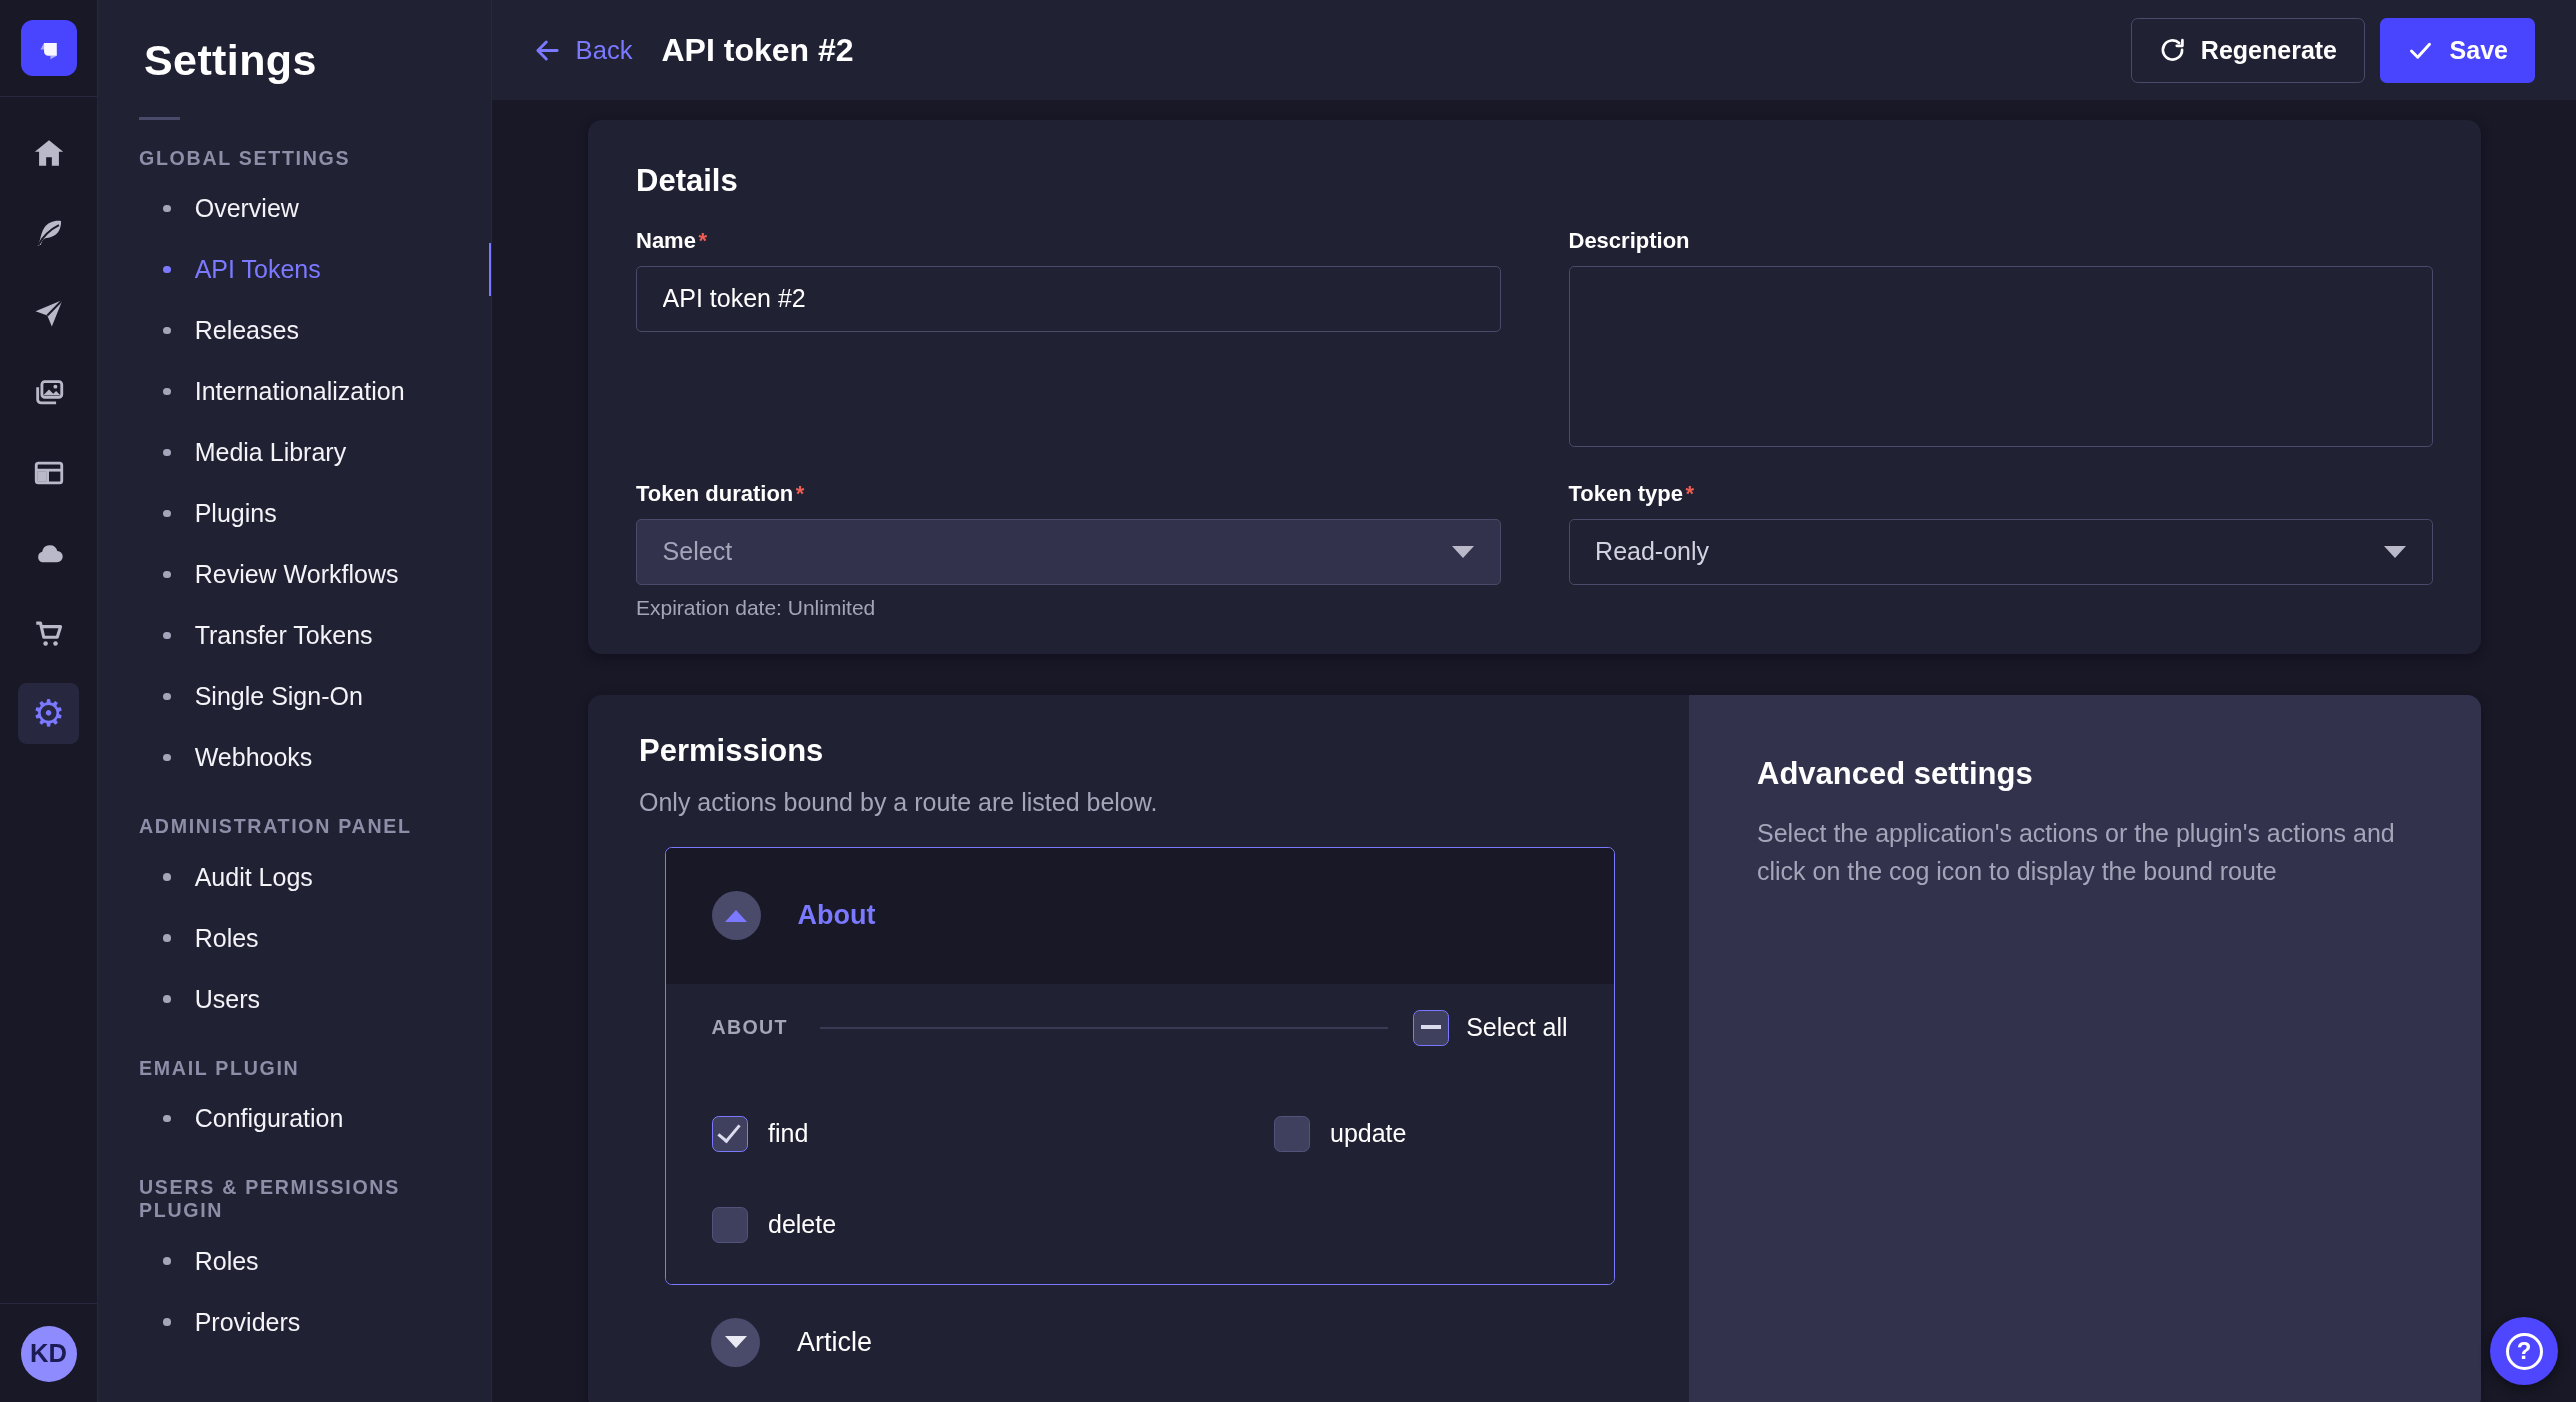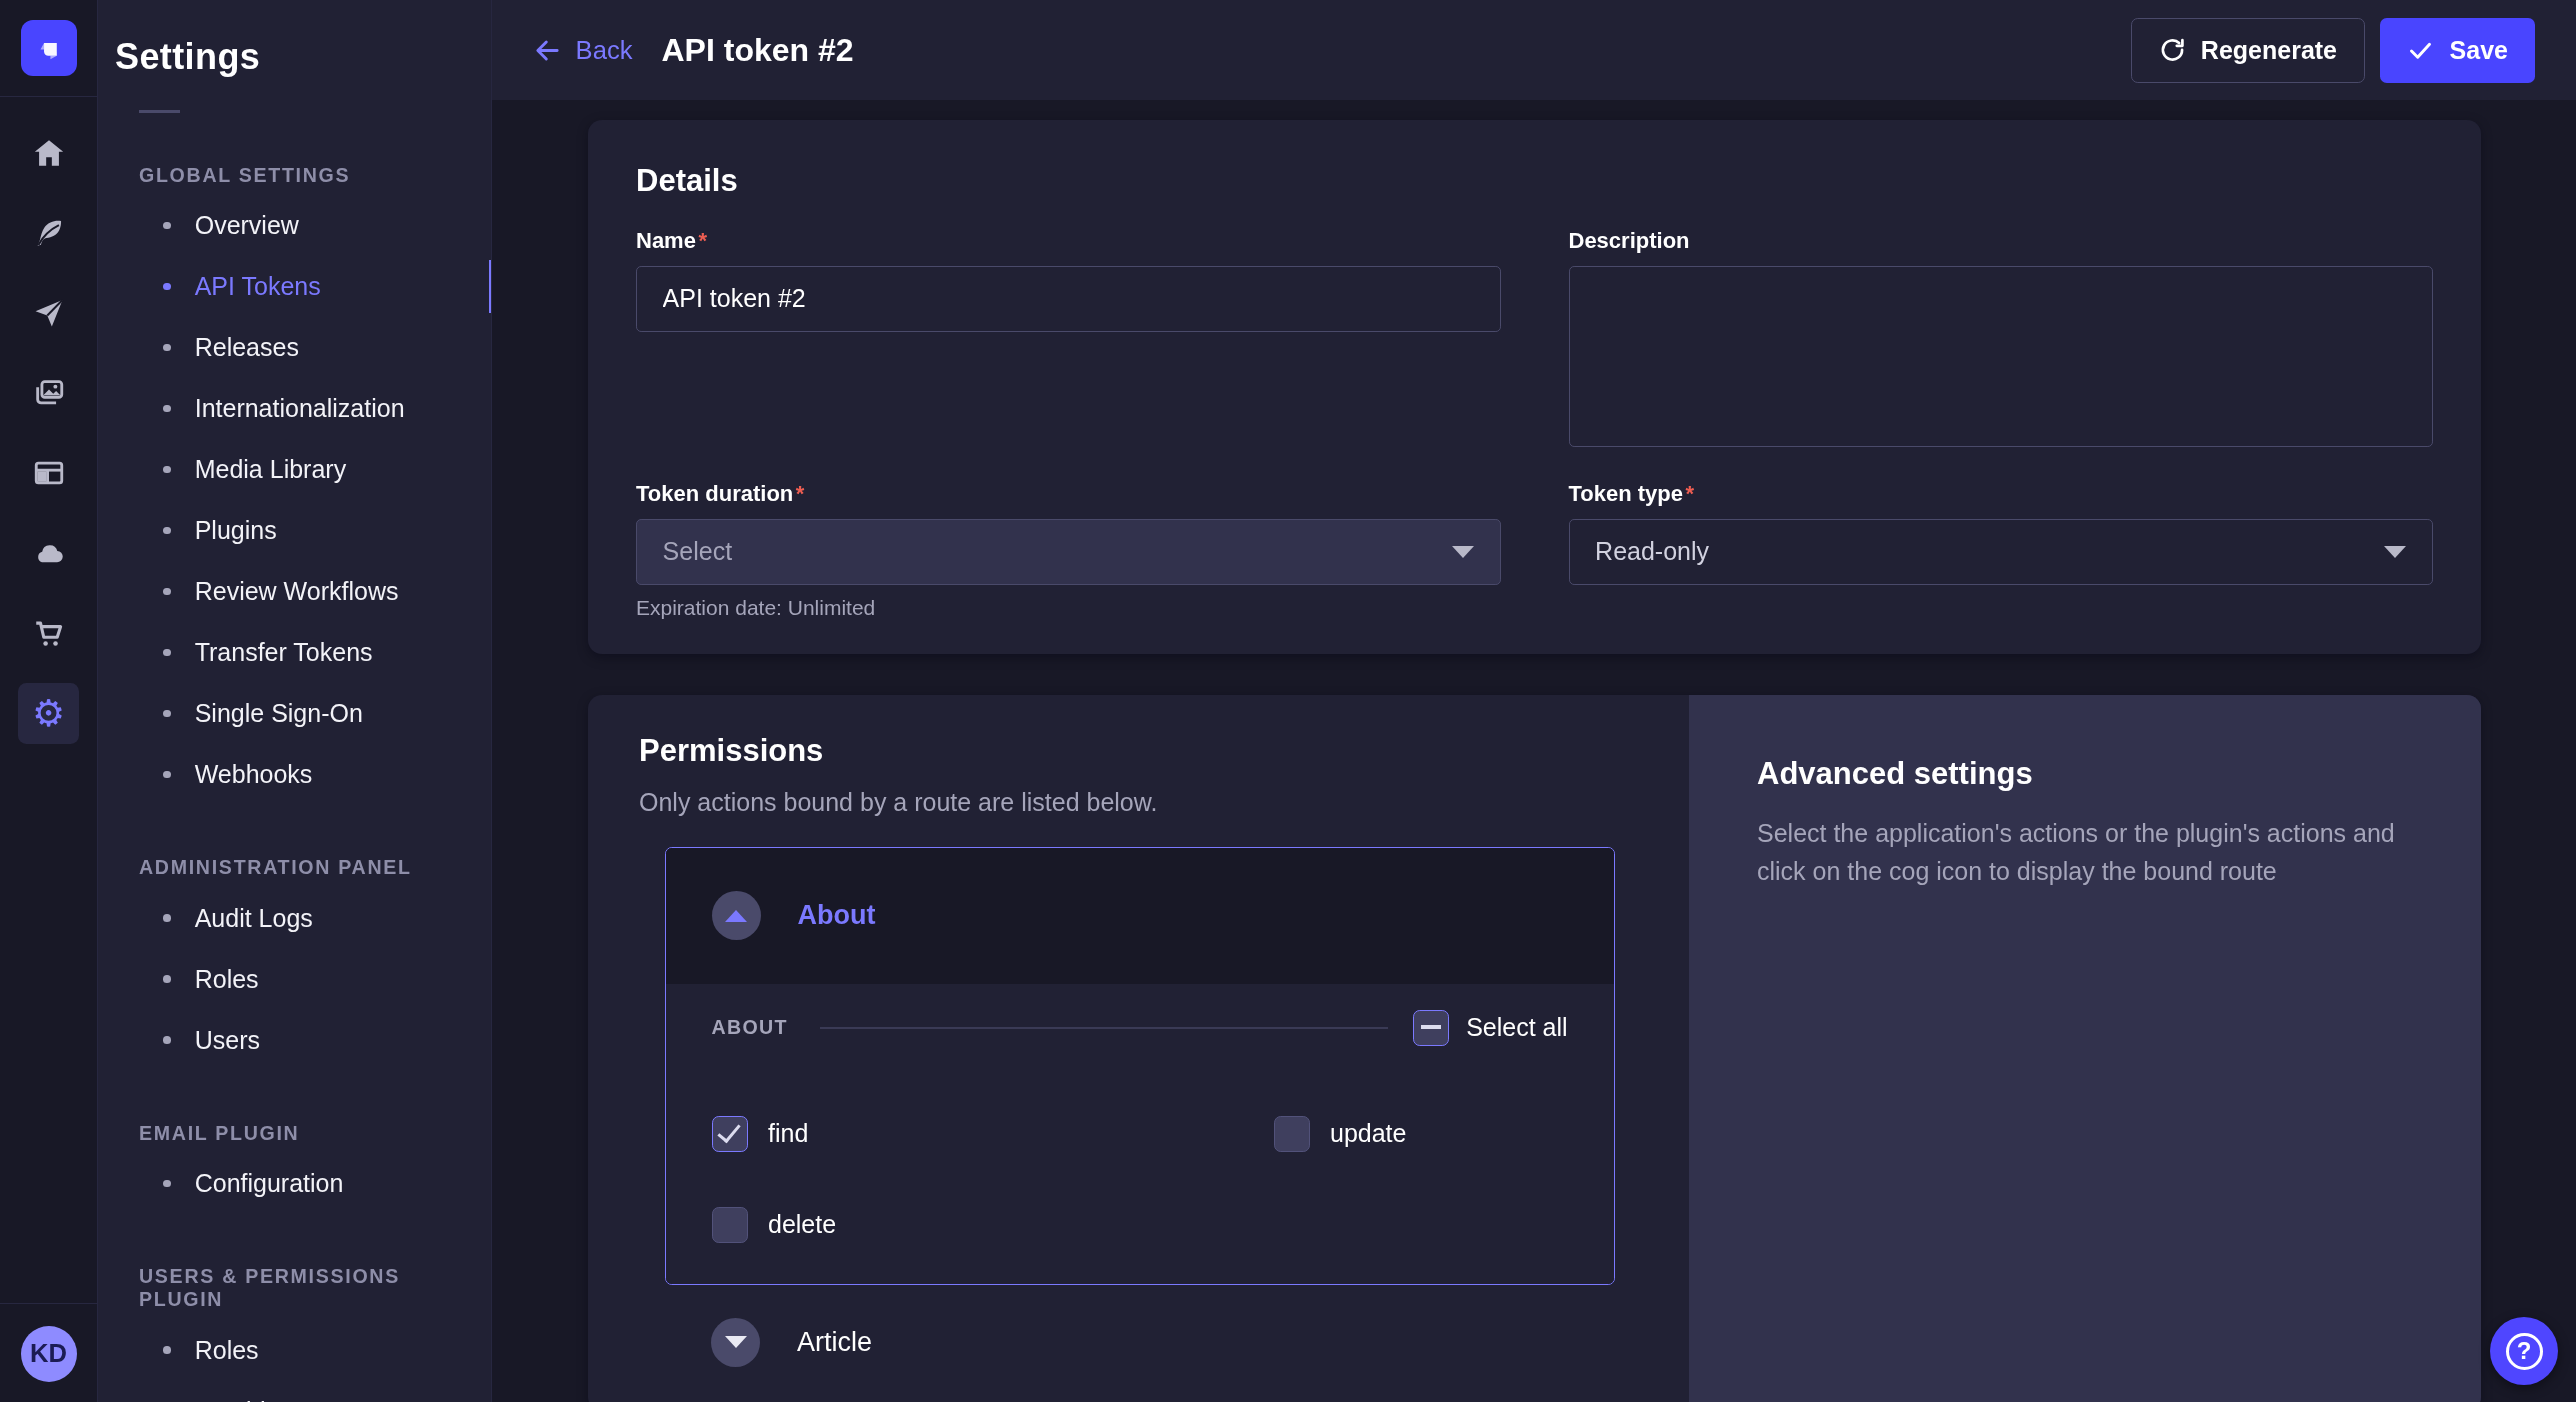--- a/index.html
+++ b/index.html
@@ -23,23 +23,23 @@
   .rail-icon.active{ background:#272740; color:#7b79ff; }
   .gear-glyph{ font-size:37px; line-height:1; color:#7b79ff; }
   .rail-bottom{ margin-top:auto; width:100%; border-top:1.7px solid #272740;
                 display:flex; justify-content:center; padding:22px 0 20.4px; }
   .avatar{ width:56px; height:56px; border-radius:50%; background:#8e8bff; color:#1c1c54;
            font-weight:bold; font-size:25.6px; display:flex; align-items:center; justify-content:center; cursor:pointer; }
 
   
   .subnav{ width:394px; flex-shrink:0; background:#212134; border-right:1.7px solid #272740;
            padding-top:36px; overflow:hidden; }
-  .subnav-title{ font-size:36px; font-weight:bold; margin-left:17px; letter-spacing:0.4px; }
+  .subnav-title{ font-size:43px; font-weight:bold; margin-left:46px; letter-spacing:0.4px; }
   .subnav-divider{ width:41px; height:2.6px; background:#4a4a6a; margin:32px 0 0 41px; }
-  .nav-section{ margin-top:51px; }
+  .nav-section{ margin-top:27px; }
   .section-label{ font-size:19.6px; font-weight:bold; color:#8e8ea9; letter-spacing:1.7px; margin-left:41px; }
   .nav-items{ list-style:none; margin-top:8.5px; }
   .nav-item{ position:relative; height:61px; display:flex; align-items:center; padding-left:65px;
              font-size:25px; color:#f3f3f8; cursor:pointer; }
   .nav-item::before{ content:''; width:7.7px; height:7.7px; border-radius:50%; background:#a5a5ba; margin-right:24px; }
   .nav-item.active{ color:#7b79ff; }
   .nav-item.active::before{ background:#7b79ff; }
   .nav-item.active::after{ content:''; position:absolute; right:-1.7px; top:4.3px; bottom:4.3px; width:3.4px; background:#7b79ff; }
 
   

